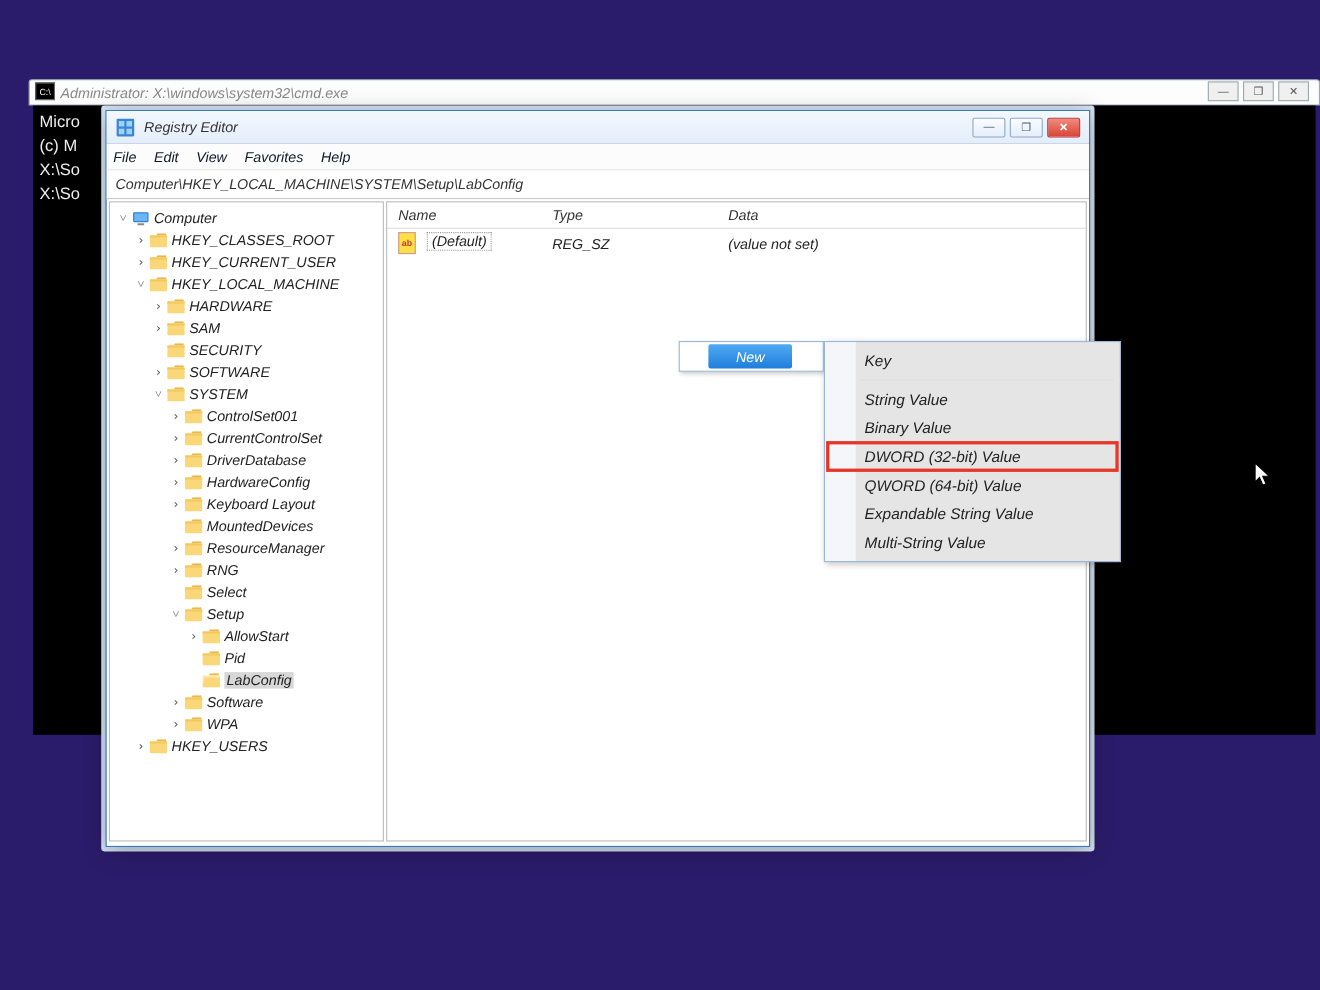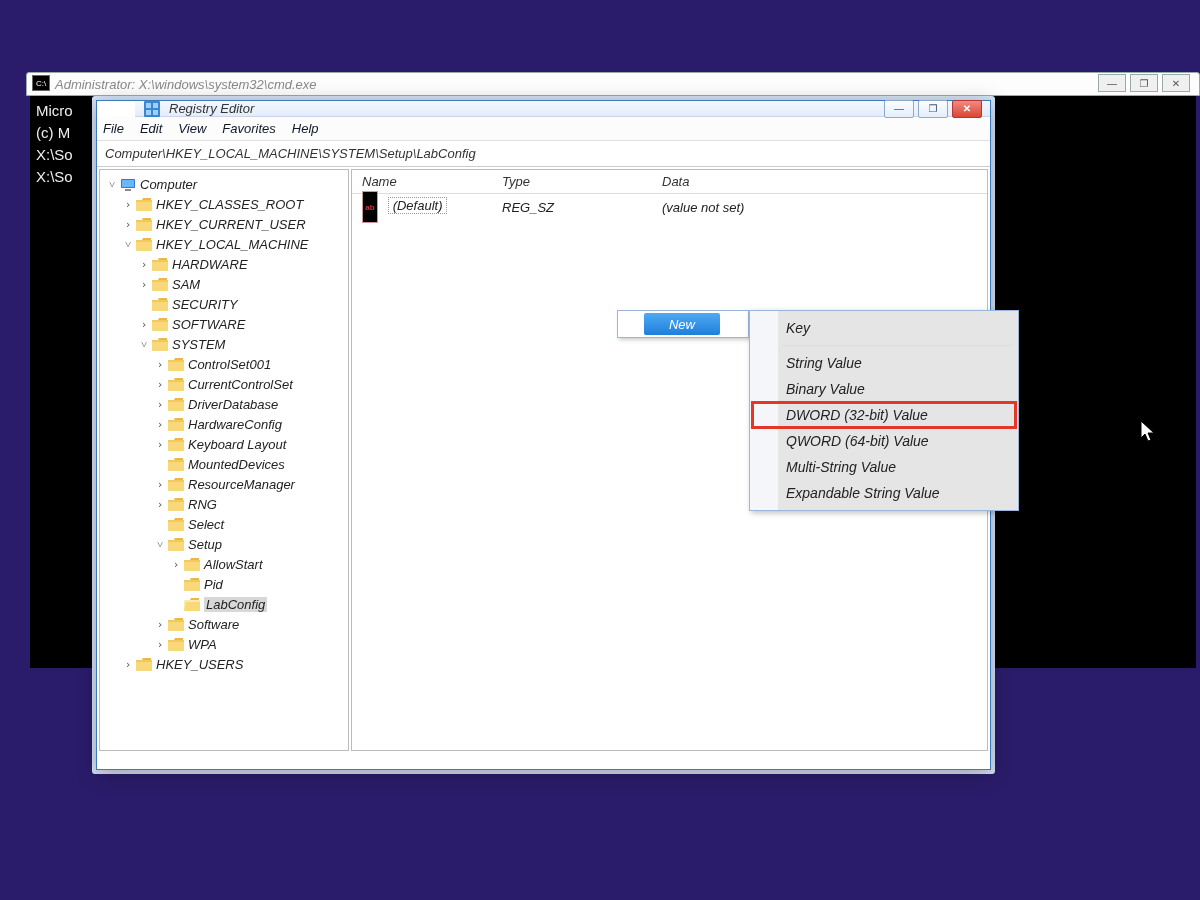--- a/index.html
+++ b/index.html
@@ -8,21 +8,21 @@
 .cmd-title { color:#888; font-size:13px; font-style:italic; padding-left:28px; }
 .cmd-icon { position:absolute; left:32px; top:75px; width:18px; height:16px; background:#000; border:1px solid #666; font-size:8px; color:#fff; display:flex; align-items:center; justify-content:center; }
 .cmd-ctrls { position:absolute; right:10px; top:74px; display:flex; gap:4px; }
 .cmd-btn { width:28px; height:18px; background:#f0f0f0; border:1px solid #9aa; font-size:10px; display:flex; align-items:center; justify-content:center; color:#555; }
 .cmd-body { position:absolute; left:30px; top:96px; width:1166px; height:572px; background:#000; color:#eee; font-family:Consolas,monospace; font-size:15px; line-height:22px; padding:4px 6px; white-space:pre; overflow:hidden;}
 .cmd-body .l { display:block; }
 
 
 .reg-window { position:absolute; left:96px; top:100px; width:895px; height:670px; background:#fff; border:1px solid #3b7abf; box-shadow:0 4px 20px rgba(0,0,0,.3); }
 .reg-outer { position:absolute; left:92px; top:96px; width:903px; height:678px; border:4px solid #d5e3f4; border-radius:3px; }
-.reg-titlebar { height:16px; background:linear-gradient(#f3f8fe,#e3edfa); display:flex; align-items:center; padding:0 8px; border-bottom:1px solid #c8d6e8;margin-left:38px; }
+.reg-titlebar { height:30px; background:linear-gradient(#f3f8fe,#e3edfa); display:flex; align-items:center; padding:0 8px; border-bottom:1px solid #c8d6e8; }
 .reg-icon { width:18px; height:18px; margin-right:8px; display:inline-block; }
 .reg-title { font-size:13px; font-style:italic; color:#333; }
 .reg-ctrls { margin-left:auto; display:flex; gap:4px; }
 .reg-btn { width:30px; height:18px; border:1px solid #8fa9c9; background:linear-gradient(#fbfdff,#e4eefa); border-radius:2px; display:flex; align-items:center; justify-content:center; font-size:10px; color:#40586f;}
 .reg-btn.close { background:linear-gradient(#f08b80,#d94534); color:#fff; border-color:#b33; font-weight:bold; }
 
 .reg-menubar { height:24px; background:#fcfcfc; display:flex; align-items:center; padding:0 6px; gap:16px; border-bottom:1px solid #e0e0e0; font-size:13px; font-style:italic; color:#0f172a;}
 .reg-menubar span { cursor:default; }
 
 .reg-address { height:26px; background:#fff; border-bottom:1px solid #ccc; display:flex; align-items:center; padding:0 8px; font-size:13px; font-style:italic; color:#333; }
@@ -35,21 +35,21 @@
 .tree-node .ico { width:16px; height:14px; margin:0 4px 0 2px; flex:0 0 16px; display:inline-flex; align-items:center; justify-content:center;}
 .tree-node.selected span.lbl { background:#d8d8d8; padding:0 2px; }
 .ind0 { padding-left:4px; } .ind1 { padding-left:20px; } .ind2 { padding-left:36px; } .ind3 { padding-left:52px; } .ind4 { padding-left:68px; }
 
 .list-pane { flex:1; border:1px solid #bbb; margin:2px 2px 2px 0; background:#fff; font-size:13px; font-style:italic; color:#222; position:relative; }
 .list-header { display:flex; height:24px; border-bottom:1px solid #ddd; align-items:center; color:#333; }
 .list-header div { padding-left:10px; }
 .col-name { width:140px; } .col-type { width:160px; } .col-data { flex:1; }
 .list-row { display:flex; height:26px; align-items:center; }
 .list-row .cell { padding-left:10px; }
-.val-ico { width:16px; height:32px; border:1px solid #c99; background:#000000; font-size:8px; font-style:normal; color:#c33; font-weight:bold; display:inline-flex; align-items:center; justify-content:center; margin-right:6px; }
+.val-ico { width:16px; height:20px; border:1px solid #c99; background:#fde047; font-size:8px; font-style:normal; color:#c33; font-weight:bold; display:inline-flex; align-items:center; justify-content:center; margin-right:6px; }
 .val-name-box { border:1px dotted #999; padding:0 4px; }
 
 
 .ctx1 { position:absolute; left:617px; top:310px; width:132px; height:28px; background:#fff; border:1px solid #9bb6d8; box-shadow:2px 2px 4px rgba(0,0,0,.2); }
 .ctx1-hl { position:absolute; left:26px; top:2px; width:76px; height:22px; background:linear-gradient(#4faaf3,#1f7edb); border-radius:2px; color:#fff; display:flex; align-items:center; justify-content:center; font-size:13px; font-style:italic; }
 .ctx1-arrow { position:absolute; right:8px; top:8px; color:#fff; font-size:11px; width:0; height:0; border-top:5px solid transparent; border-bottom:5px solid transparent; border-left:6px solid #fff; display:block; }
 
 .ctx2 { position:absolute; left:749px; top:310px; width:270px; background:#e5e5e5; border:1px solid #9bb6d8; box-shadow:2px 2px 6px rgba(0,0,0,.25); padding:4px 2px; }
 .ctx2-item { height:26px; display:flex; align-items:center; padding-left:34px; font-size:14px; font-style:italic; color:#222; position:relative; }
 .ctx2-sep { height:1px; background:#ddd; margin:4px 4px 4px 30px; }
@@ -415,22 +415,22 @@
 
 <div class="ctx2">
   <div class="icon-col"></div>
   <div id="ctx2-items">
       <div class="ctx2-item">Key</div>
       <div class="ctx2-sep"></div>
       <div class="ctx2-item">String Value</div>
       <div class="ctx2-item">Binary Value</div>
       <div class="ctx2-item highlighted">DWORD (32-bit) Value</div>
       <div class="ctx2-item">QWORD (64-bit) Value</div>
+      <div class="ctx2-item">Expandable String Value</div>
       <div class="ctx2-item">Multi-String Value</div>
-      <div class="ctx2-item">Expandable String Value</div>
     </div>
 </div>
 
 <div class="cursor">
   <svg width="18" height="24" viewBox="0 0 18 24">
       <path d="M1 1 L1 18 L5 14 L8 21 L11 20 L8 13 L14 13 Z" fill="#fff" stroke="#000" stroke-width="1"></path>
     </svg>
 </div>
 
 </body></html>

